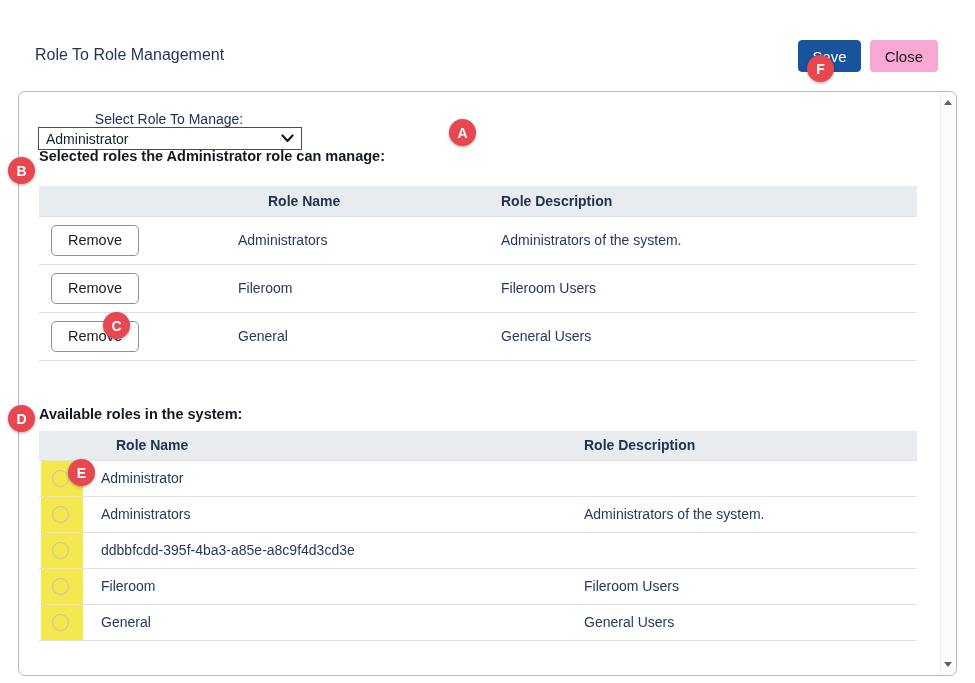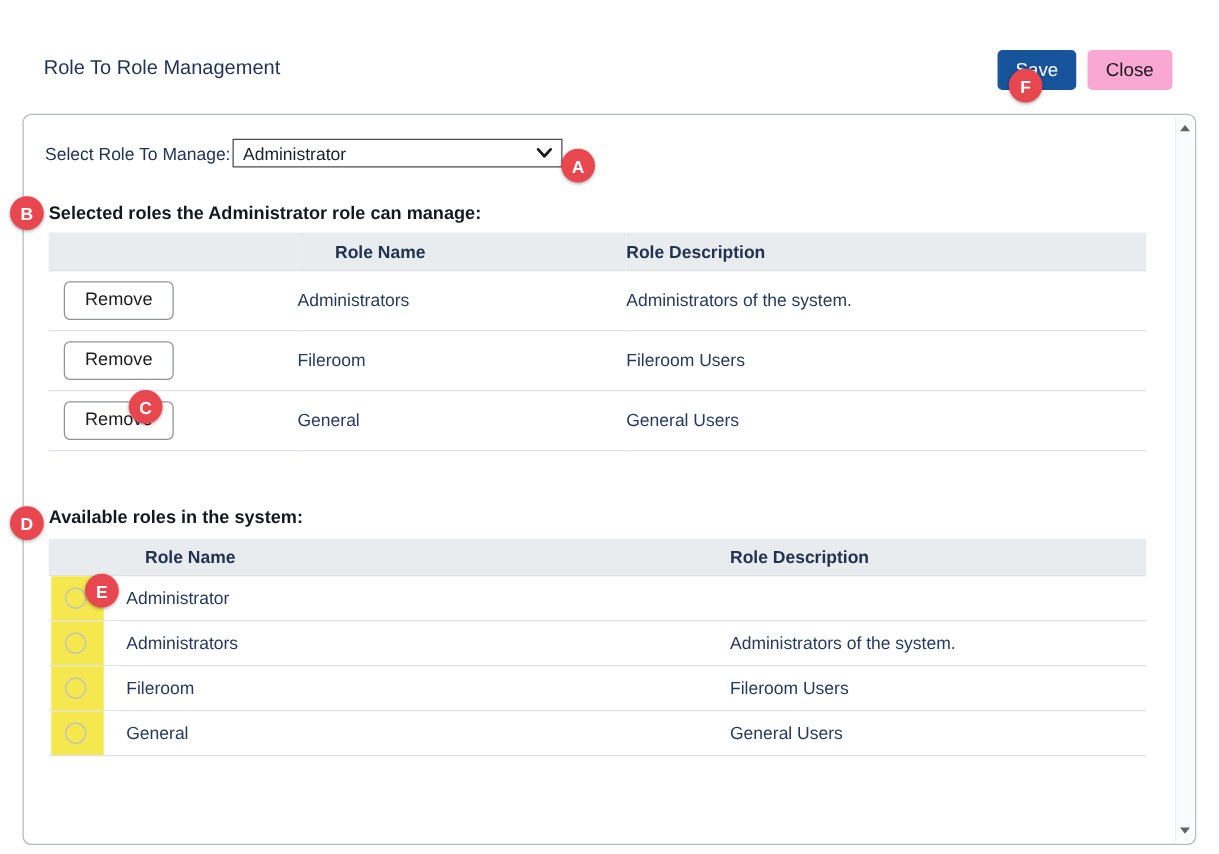--- a/index.html
+++ b/index.html
@@ -23,36 +23,36 @@
   .btn-close { background: #f9a8d4; border: 2px solid #f9a8d4; color: #15171a; }
 
   
   .panel {
     position: absolute; left: 18px; top: 91px;
     width: 939px; height: 585px;
     border: 1px solid #b3bac2; border-radius: 7px;
     background: #ffffff;
   }
 
-  .select-row { position: absolute; left: 17px; top: 19px; display: flex; align-items: center; }
+  .select-row { position: absolute; left: 17px; top: 19px; display: flex; align-items: center; flex-direction: column; }
   .select-label { font-size: 14px; color: #203354; }
   .select-box {
     margin-left: 2px; width: 264px; height: 23px;
     border: 1px solid #494c50; background: #ffffff;
     display: flex; align-items: center; padding: 0 7px;
     font-size: 14px; color: #17202b; cursor: pointer;
   }
   .select-box .sel-value { flex: 1; }
   .chevron { width: 13px; height: 9px; }
 
   .section-heading {
     position: absolute; left: 20px;
     font-size: 14.5px; font-weight: bold; color: #14191f;
   }
-  .heading-selected { top: 71px; }
+  .heading-selected { top: 56px; }
   .heading-available { top: 314px; }
 
   
   table { border-collapse: collapse; table-layout: fixed; width: 878px; position: absolute; left: 20px; font-size: 14px; }
   th { background: #e9ecef; font-weight: bold; text-align: left; color: #223350; border-bottom: 1px solid #dee2e6; }
   td { border-bottom: 1px solid #dee2e6; color: #243a5e; background: #ffffff; }
 
   .table-selected { top: 94px; }
   .table-selected th { height: 30px; }
   .table-selected td { height: 48px; }
@@ -199,20 +199,29 @@
         <tr>
           <td class="radio-cell">
             <div class="hl-strip">
               <span class="radio"></span>
             </div>
           </td>
           <td class="cell-name">Administrators</td>
           <td class="cell-desc">Administrators of the system.</td>
         </tr>
 
+        <tr>
+          <td class="radio-cell">
+            <div class="hl-strip">
+              <span class="radio"></span>
+            </div>
+          </td>
+          <td class="cell-name">ddbbfcdd-395f-4ba3-a85e-a8c9f4d3cd3e</td>
+          <td class="cell-desc"></td>
+        </tr>
 
         <tr>
           <td class="radio-cell">
             <div class="hl-strip">
               <span class="radio"></span>
             </div>
           </td>
           <td class="cell-name">Fileroom</td>
           <td class="cell-desc">Fileroom Users</td>
         </tr>

